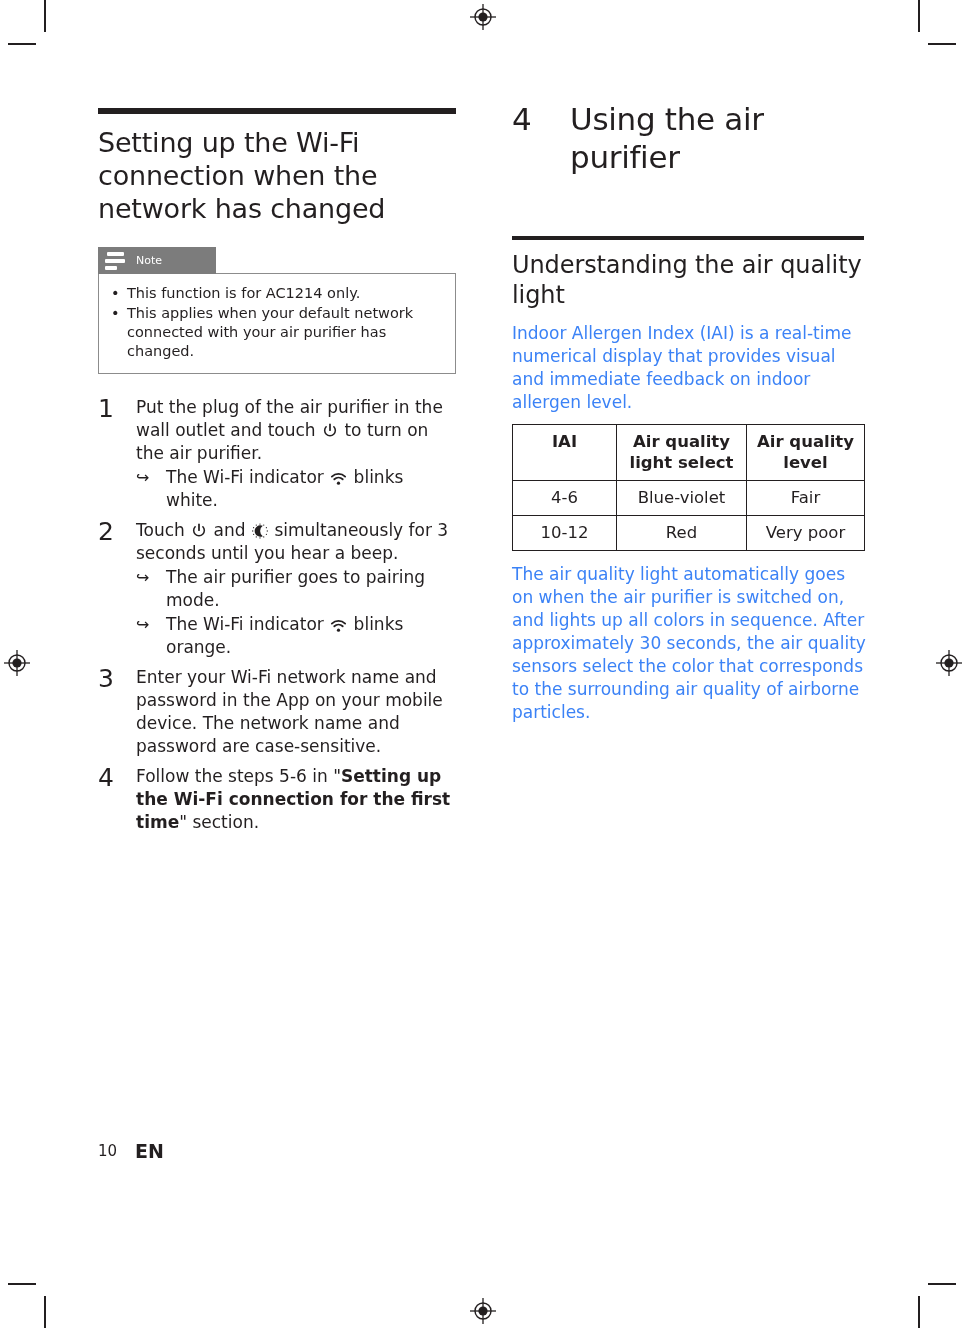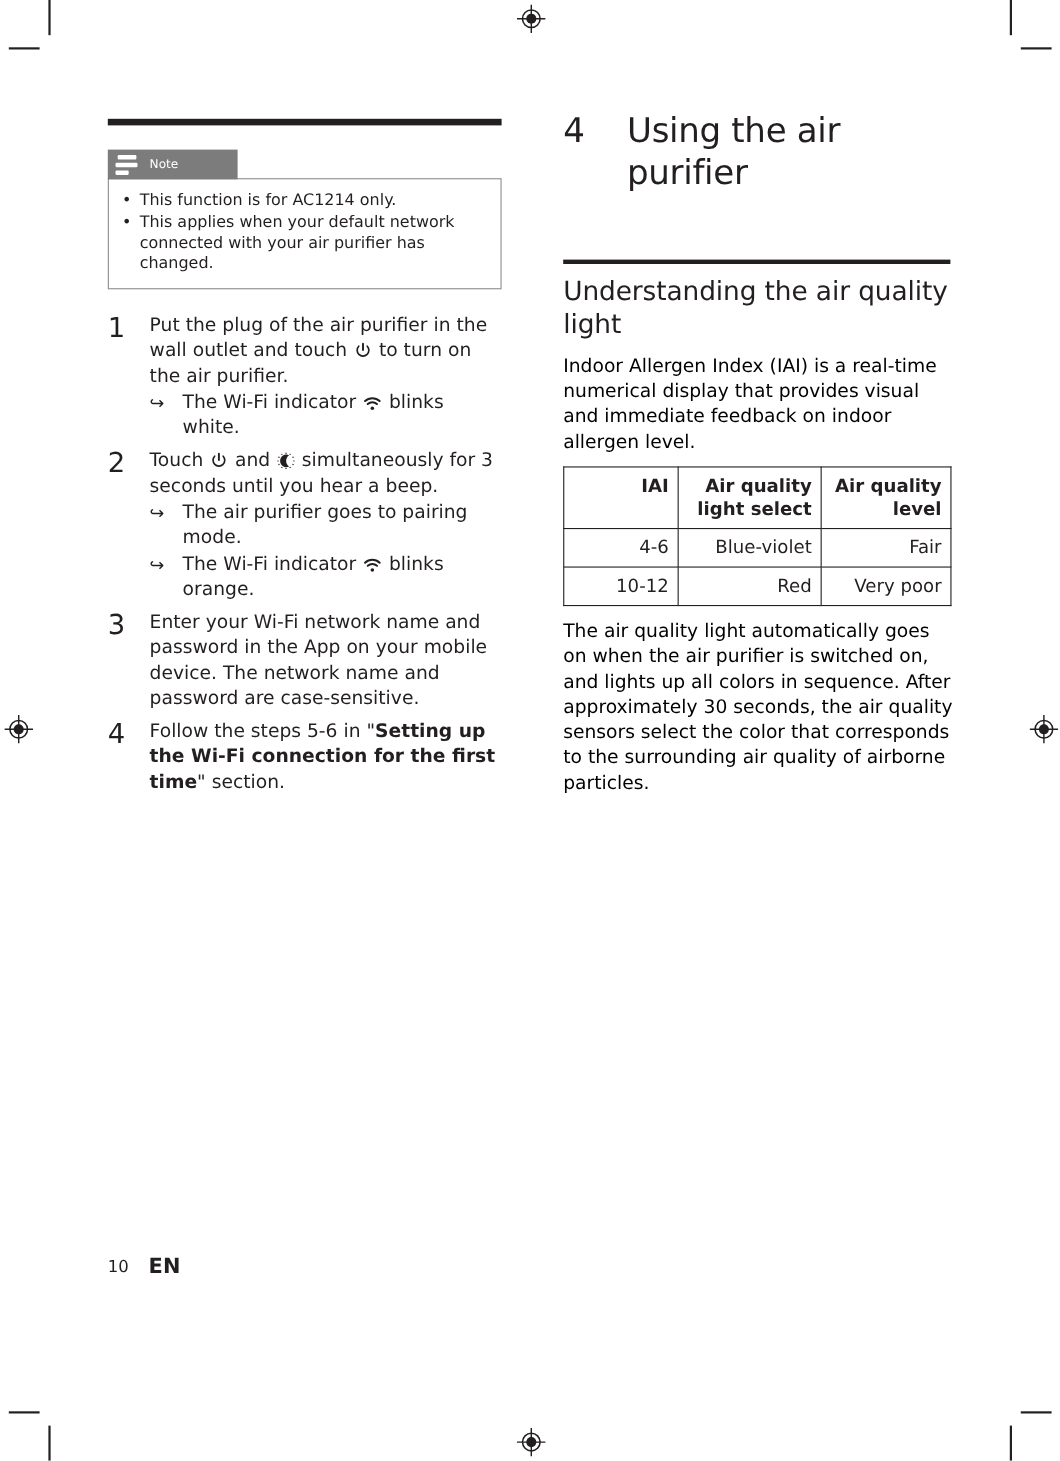--- a/index.html
+++ b/index.html
@@ -174,36 +174,36 @@
     display: inline-block;
     vertical-align: -3px;
     margin: 0 1px;
   }
 
   
   p.body-text {
     font-size: 17px;
     line-height: 23px;
     margin: 12px 0 0 0;
-    color: #000000;
+    color: #3b82f6;
   }
 
   
   table.iai {
     border-collapse: collapse;
     width: 352px;
     margin-top: 10px;
     table-layout: fixed;
   }
   table.iai td, table.iai th {
     border: 1px solid #231f20;
     padding: 6px 8px 7px 8px;
     font-size: 16.5px;
     line-height: 21px;
-    text-align: right;
+    text-align: center;
     vertical-align: top;
     color: #231f20;
     font-weight: 400;
   }
   table.iai thead th { font-weight: 700; }
   table.iai col.c1 { width: 104px; }
   table.iai col.c2 { width: 130px; }
   table.iai col.c3 { width: 118px; }
 
   
@@ -259,20 +259,21 @@
     <line x1="13" y1="0" x2="13" y2="26" stroke="#231f20" stroke-width="1.3"></line>
     <line x1="0" y1="13" x2="26" y2="13" stroke="#231f20" stroke-width="1.3"></line>
   </svg>
 </div>
 
 <div class="page">
 
   <div class="col col-left">
 
     <div class="rule-thick"></div>
+    <h1 class="sec-title">Setting up the Wi-Fi connection when the network has changed</h1>
 
     <div class="note-wrap">
       <div class="note-tab">
         <span class="note-icon">
           <i class="b1"></i>
             <i class="b2"></i>
             <i class="b3"></i>
         </span>
         <span class="note-label">Note</span>
       </div>

